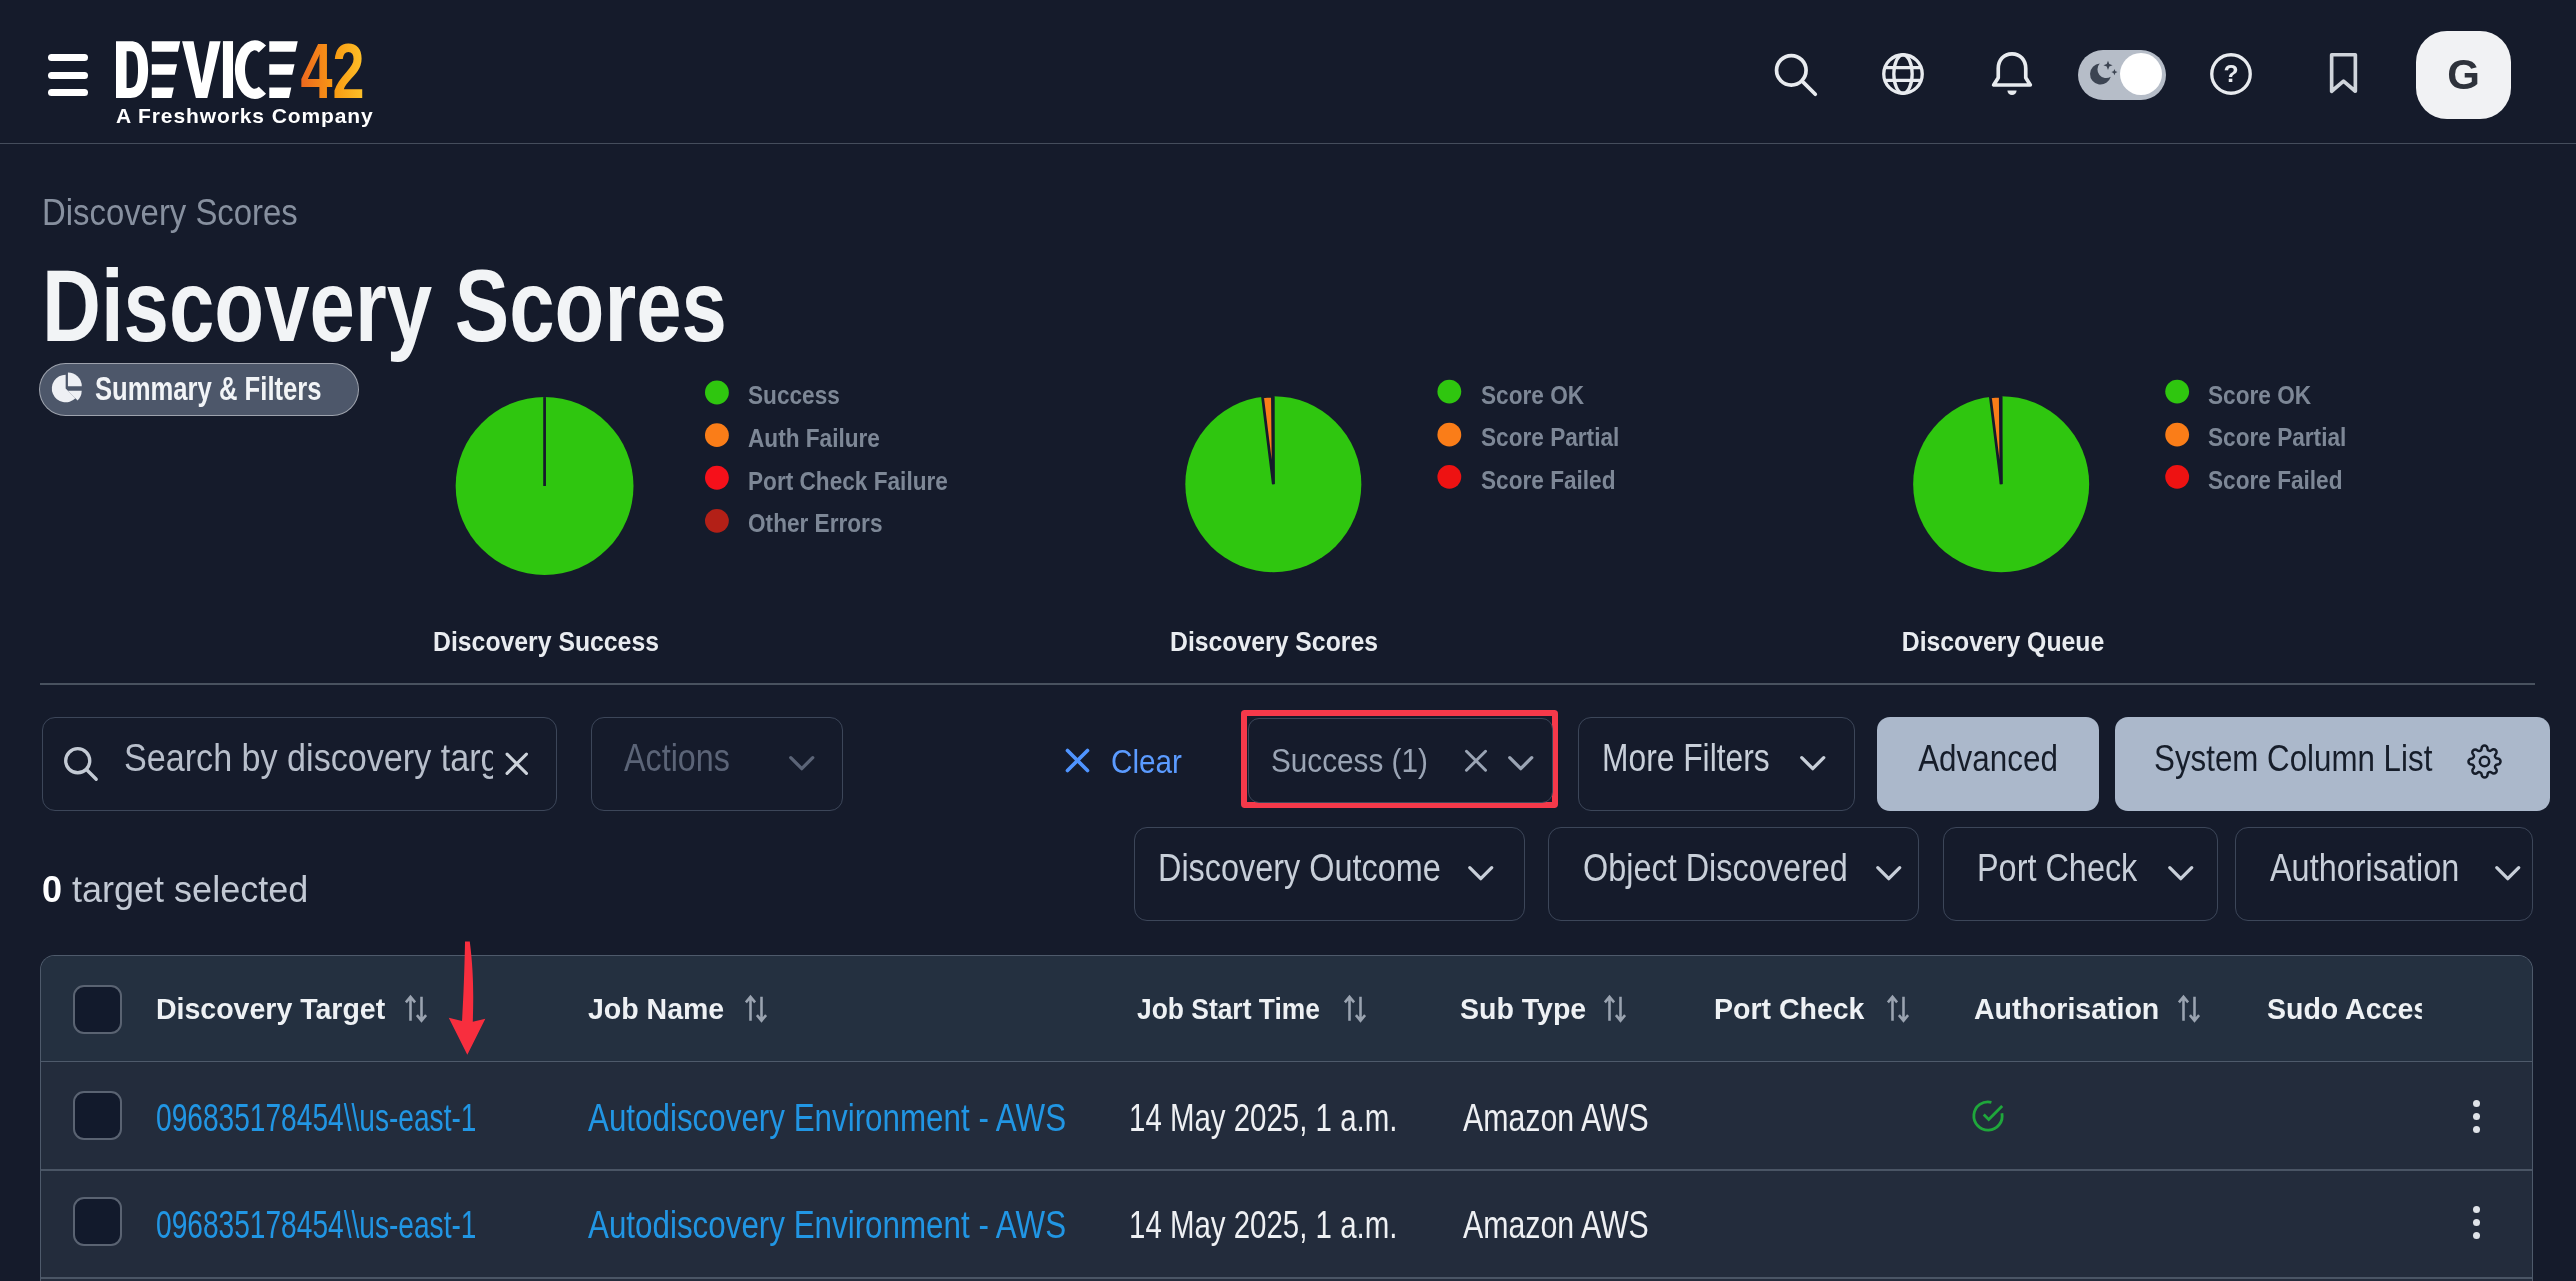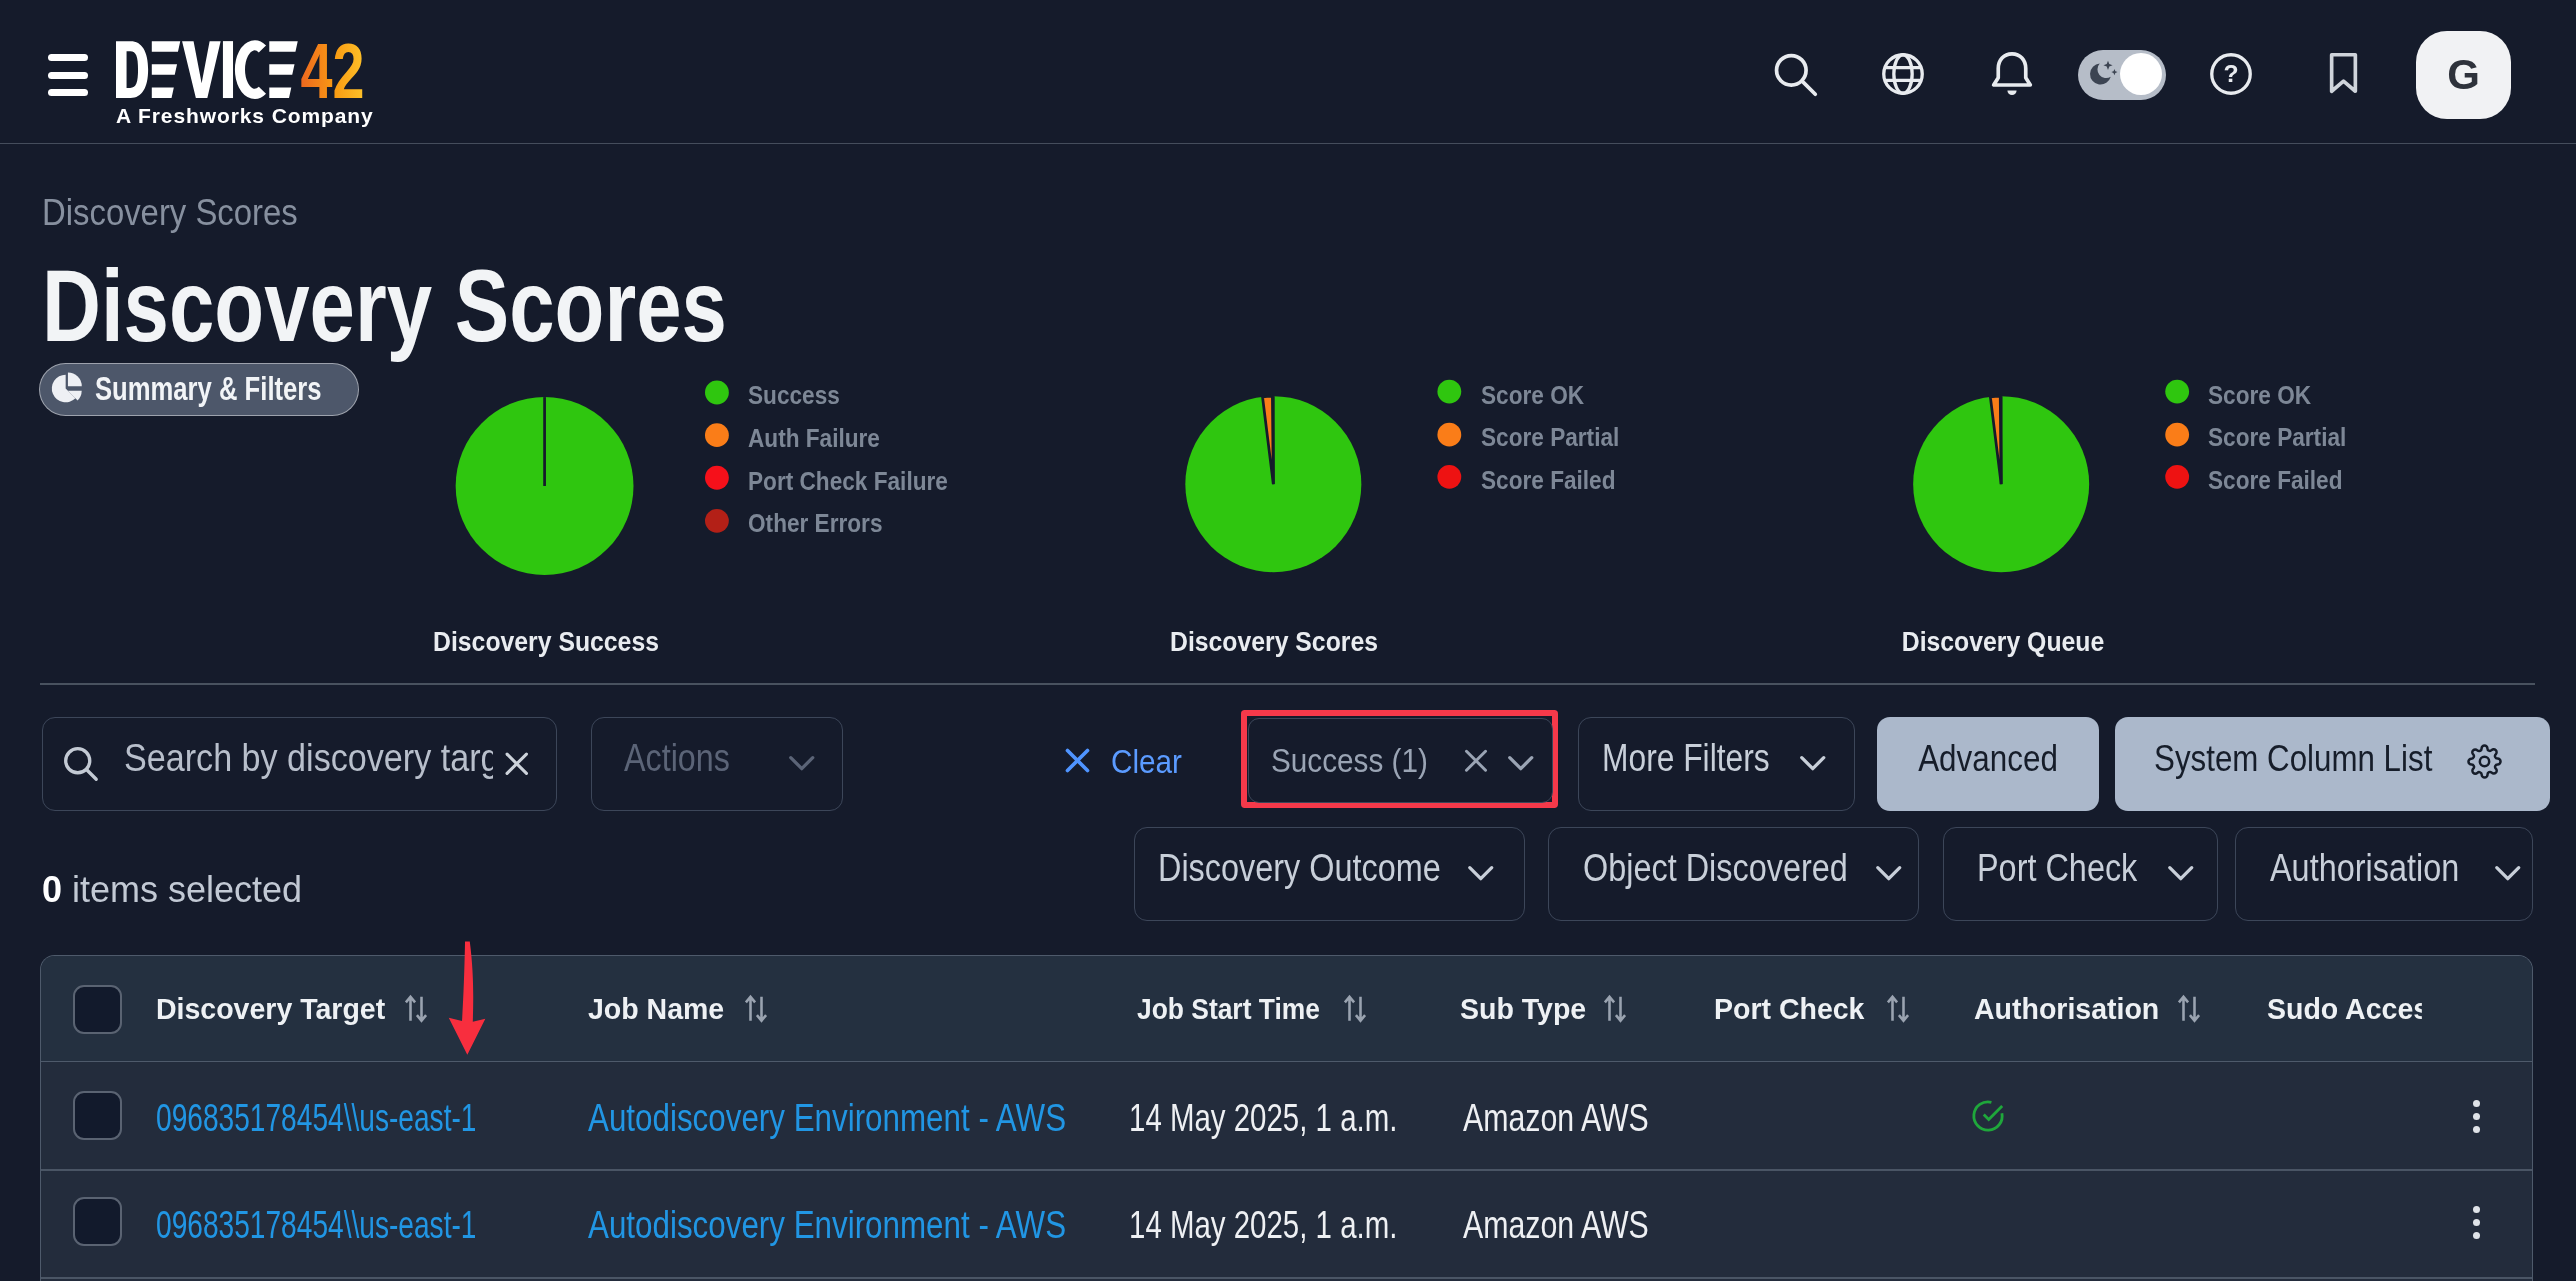--- a/index.html
+++ b/index.html
@@ -181,21 +181,21 @@
   <div class="abs" style="left:1877px;top:717px;width:222px;height:94px;border-radius:13px;background:#abb8cb;"></div>
   <div class="abs txt" style="left:1988px;top:738px;font-size:37px;font-weight:500;color:#161d2a;transform:translateX(-50%) scaleX(0.849);transform-origin:center top;">Advanced</div>
 
   <div class="abs" style="left:2115px;top:717px;width:435px;height:94px;border-radius:13px;background:#abb8cb;"></div>
   <div class="abs txt" style="left:2154px;top:738px;font-size:37px;font-weight:500;color:#161d2a;transform:scaleX(0.846);transform-origin:left top;">System Column List</div>
   <svg class="abs" style="left:2467px;top:744px;" width="35" height="35" viewBox="0 0 24 24" fill="none" stroke="#161d2a" stroke-width="1.7">
     <circle cx="12" cy="12" r="3.2"></circle>
     <path d="M19.4,15a1.65,1.65 0 0 0 .33,1.82l.06.06a2,2 0 1 1-2.83,2.83l-.06-.06a1.65,1.65 0 0 0-1.82-.33,1.65,1.65 0 0 0-1,1.51V21a2,2 0 1 1-4,0v-.09A1.65,1.65 0 0 0 9,19.4a1.65,1.65 0 0 0-1.82.33l-.06.06a2,2 0 1 1-2.83-2.83l.06-.06a1.65,1.65 0 0 0 .33-1.82,1.65,1.65 0 0 0-1.51-1H3a2,2 0 1 1 0-4h.09A1.65,1.65 0 0 0 4.6,9a1.65,1.65 0 0 0-.33-1.82l-.06-.06A2,2 0 1 1 7.04,4.29l.06.06a1.65,1.65 0 0 0 1.82.33H9a1.65,1.65 0 0 0 1-1.51V3a2,2 0 1 1 4,0v.09a1.65,1.65 0 0 0 1,1.51,1.65,1.65 0 0 0 1.82-.33l.06-.06a2,2 0 1 1 2.83,2.83l-.06.06a1.65,1.65 0 0 0-.33,1.82V9a1.65,1.65 0 0 0 1.51,1H21a2,2 0 1 1 0,4h-.09a1.65,1.65 0 0 0-1.51,1Z"></path>
   </svg>
 
-  <div class="abs txt" style="left:42px;top:869px;font-size:36px;color:#cfd4db;"><b style="color:#fff;">0</b> <span style="color:#c2c9d4;">items selected</span></div>
+  <div class="abs txt" style="left:42px;top:869px;font-size:36px;color:#cfd4db;"><b style="color:#fff;">0</b> <span style="color:#c2c9d4;">target selected</span></div>
 
   <div class="abs" style="left:1134px;top:827px;width:391px;height:94px;border:1.8px solid #3c4659;border-radius:13px;box-sizing:border-box;"></div>
   <div class="abs txt" style="left:1158px;top:847px;font-size:38px;color:#c8cfd9;transform:scaleX(0.853);transform-origin:left top;">Discovery Outcome</div>
   <svg class="abs" style="left:1467px;top:864px;" width="27.5" height="18.3" viewBox="0 0 30 20" fill="none" stroke="#c8cfd9" stroke-width="3.6" stroke-linecap="round" stroke-linejoin="round">
     <path d="M3,4 L15,16 L27,4"></path>
   </svg>
 
   <div class="abs" style="left:1548px;top:827px;width:371px;height:94px;border:1.8px solid #3c4659;border-radius:13px;box-sizing:border-box;"></div>
   <div class="abs txt" style="left:1583px;top:847px;font-size:38px;color:#c8cfd9;transform:scaleX(0.853);transform-origin:left top;">Object Discovered</div>
   <svg class="abs" style="left:1875px;top:864px;" width="27.5" height="18.3" viewBox="0 0 30 20" fill="none" stroke="#c8cfd9" stroke-width="3.6" stroke-linecap="round" stroke-linejoin="round">

